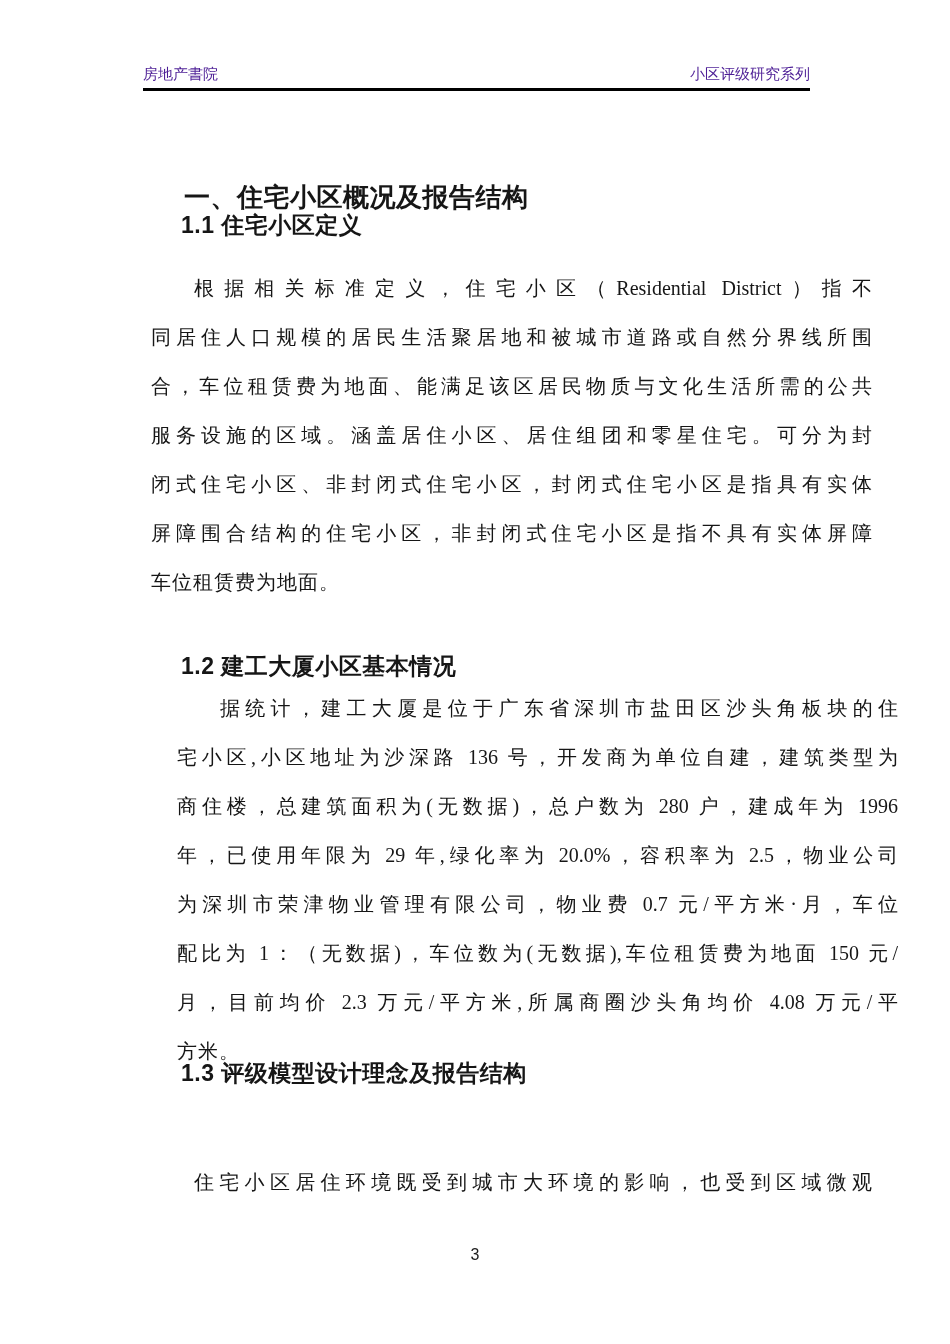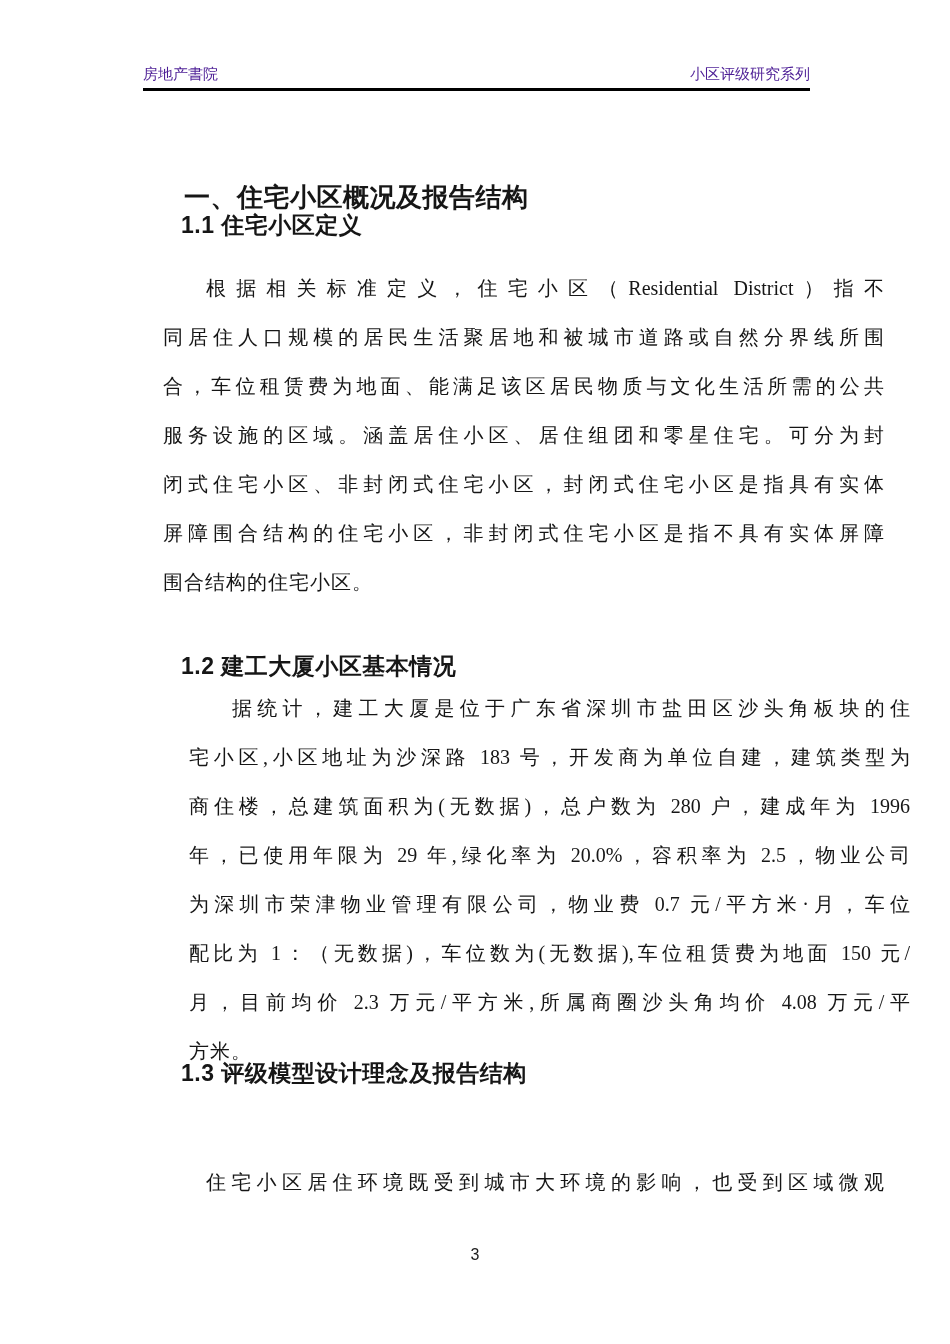--- a/index.html
+++ b/index.html
@@ -59,21 +59,21 @@
     white-space: nowrap;
     text-align: center;
   }
   .heading-1 { top: 210px; }
   .heading-2 { top: 651px; }
   .heading-3 { top: 1058px; }
 
   
   .body-par {
     position: absolute;
-    left: 163px;
+    left: 151px;
     width: 721px;
   }
   .par-1 { top: 264px; }
   .par-2 { top: 684px; margin-left: 26px; }
   .par-3 { top: 1158px; }
   .body-line {
     height: 49px;
     line-height: 49px;
     font-size: 20px;
     text-align: justify;
@@ -110,27 +110,27 @@
   <div class="chapter-title">一、住宅小区概况及报告结构</div>
 
   <div class="section-heading heading-1">1.1 住宅小区定义</div>
   <div class="body-par par-1">
       <div class="body-line indent">根据相关标准定义，住宅小区（Residential District）指不</div>
       <div class="body-line">同居住人口规模的居民生活聚居地和被城市道路或自然分界线所围</div>
       <div class="body-line">合，车位租赁费为地面、能满足该区居民物质与文化生活所需的公共</div>
       <div class="body-line">服务设施的区域。涵盖居住小区、居住组团和零星住宅。可分为封</div>
       <div class="body-line">闭式住宅小区、非封闭式住宅小区，封闭式住宅小区是指具有实体</div>
       <div class="body-line">屏障围合结构的住宅小区，非封闭式住宅小区是指不具有实体屏障</div>
-      <div class="body-line final">围合结构的住宅小区。</div>
+      <div class="body-line final">车位租赁费为地面。</div>
     </div>
 
   <div class="section-heading heading-2">1.2 建工大厦小区基本情况</div>
   <div class="body-par par-2">
       <div class="body-line indent">据统计，建工大厦是位于广东省深圳市盐田区沙头角板块的住</div>
-      <div class="body-line">宅小区,小区地址为沙深路 183 号，开发商为单位自建，建筑类型为</div>
+      <div class="body-line">宅小区,小区地址为沙深路 136 号，开发商为单位自建，建筑类型为</div>
       <div class="body-line">商住楼，总建筑面积为(无数据)，总户数为 280 户，建成年为 1996</div>
       <div class="body-line">年，已使用年限为 29 年,绿化率为 20.0%，容积率为 2.5，物业公司</div>
       <div class="body-line">为深圳市荣津物业管理有限公司，物业费 0.7 元/平方米·月，车位</div>
       <div class="body-line">配比为 1：（无数据)，车位数为(无数据),车位租赁费为地面 150 元/</div>
       <div class="body-line">月，目前均价 2.3 万元/平方米,所属商圈沙头角均价 4.08 万元/平</div>
       <div class="body-line final">方米。</div>
     </div>
 
   <div class="section-heading heading-3">1.3 评级模型设计理念及报告结构</div>
   <div class="body-par par-3">

